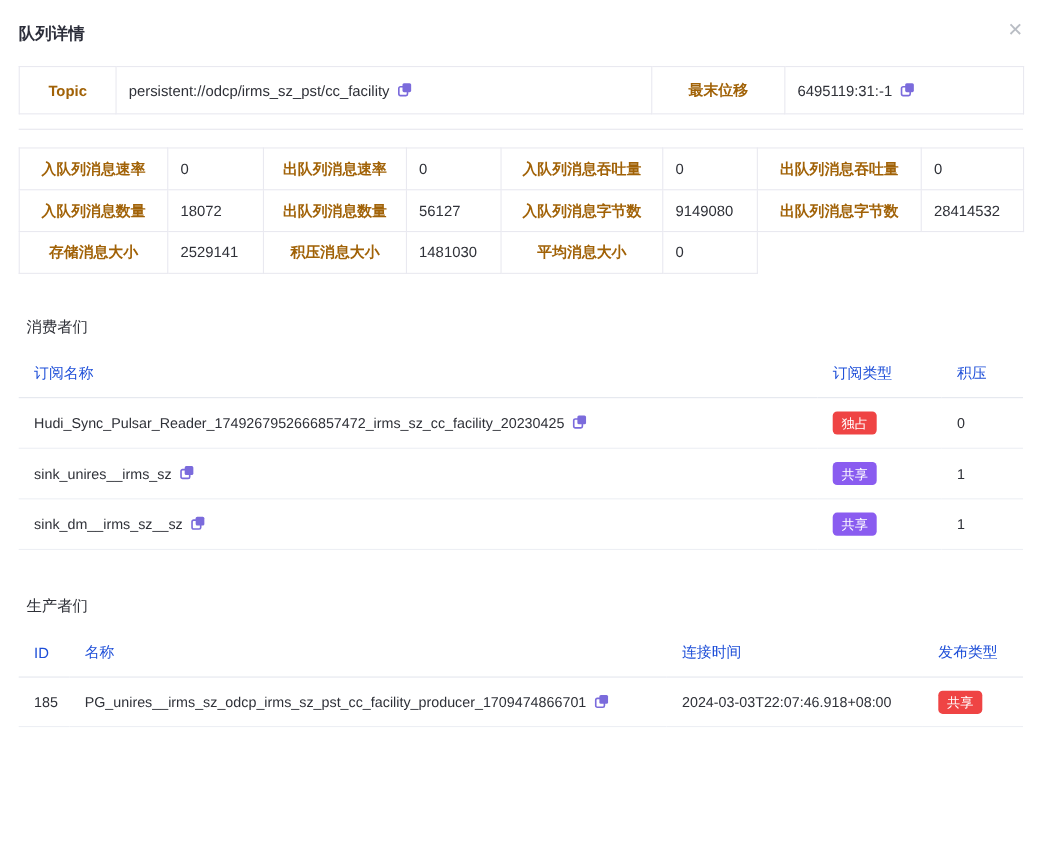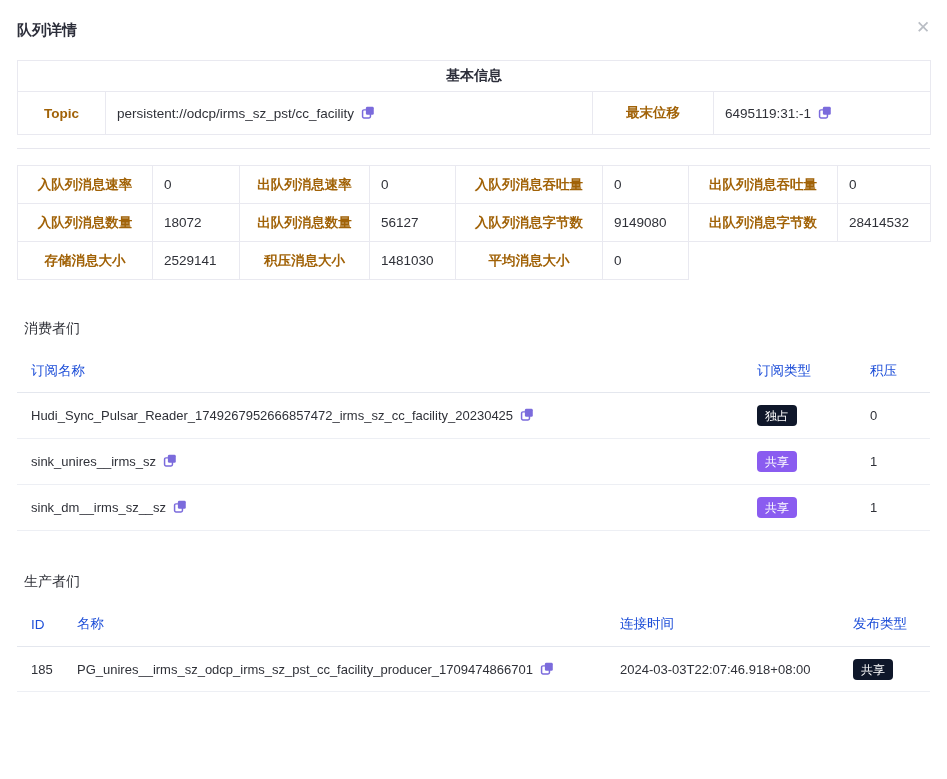--- a/index.html
+++ b/index.html
@@ -48,21 +48,21 @@
   .list td { height: 46px; padding-left: 14px; border-bottom: 1px solid #edeff4; }
   .consumers { margin-top: 12px; }
   .producers-table { margin-top: 12px; }
   .producers-table th { height: 44px; }
   .producers-table td { height: 45px; }
 
   .badge {
     display: inline-block; padding: 5px 8px 4px 8px; border-radius: 4px;
     color: #ffffff; font-size: 12px; line-height: 1;
   }
-  .badge[data-color="pink"]   { background: #0f172a; }
+  .badge[data-color="pink"]   { background: #ef4444; }
   .badge[data-color="purple"] { background: #8a5cf0; }
 
   .copy-btn {
     background: none; border: none; padding: 0; margin-left: 7px;
     cursor: pointer; vertical-align: -3px; line-height: 0;
   }
   .name-text, .val-text { vertical-align: middle; }
 </style>
 </head>
 <body>
@@ -73,23 +73,20 @@
 </div>
 
 <table class="desc basic">
   <colgroup>
       <col style="width:88px">
       <col style="width:487px">
       <col style="width:121px">
       <col style="width:217px">
     </colgroup>
   <tbody>
-      <tr class="desc-head">
-    <th colspan="4">基本信息</th>
-  </tr>
   <tr>
     <td class="lbl">Topic</td>
     <td class="val">
       <span class="val-text">persistent://odcp/irms_sz_pst/cc_facility</span><button class="copy-btn"><svg width="14" height="15" viewBox="0 0 16 16">
               <rect x="1.8" y="5" width="9" height="9.2" rx="1.6" fill="none" stroke="#7b6bdc" stroke-width="1.7"></rect>
               <rect x="5.6" y="1.4" width="9" height="9.2" rx="1.6" fill="#7b6bdc"></rect>
             </svg></button>
     </td>
     <td class="lbl">最末位移</td>
     <td class="val">

